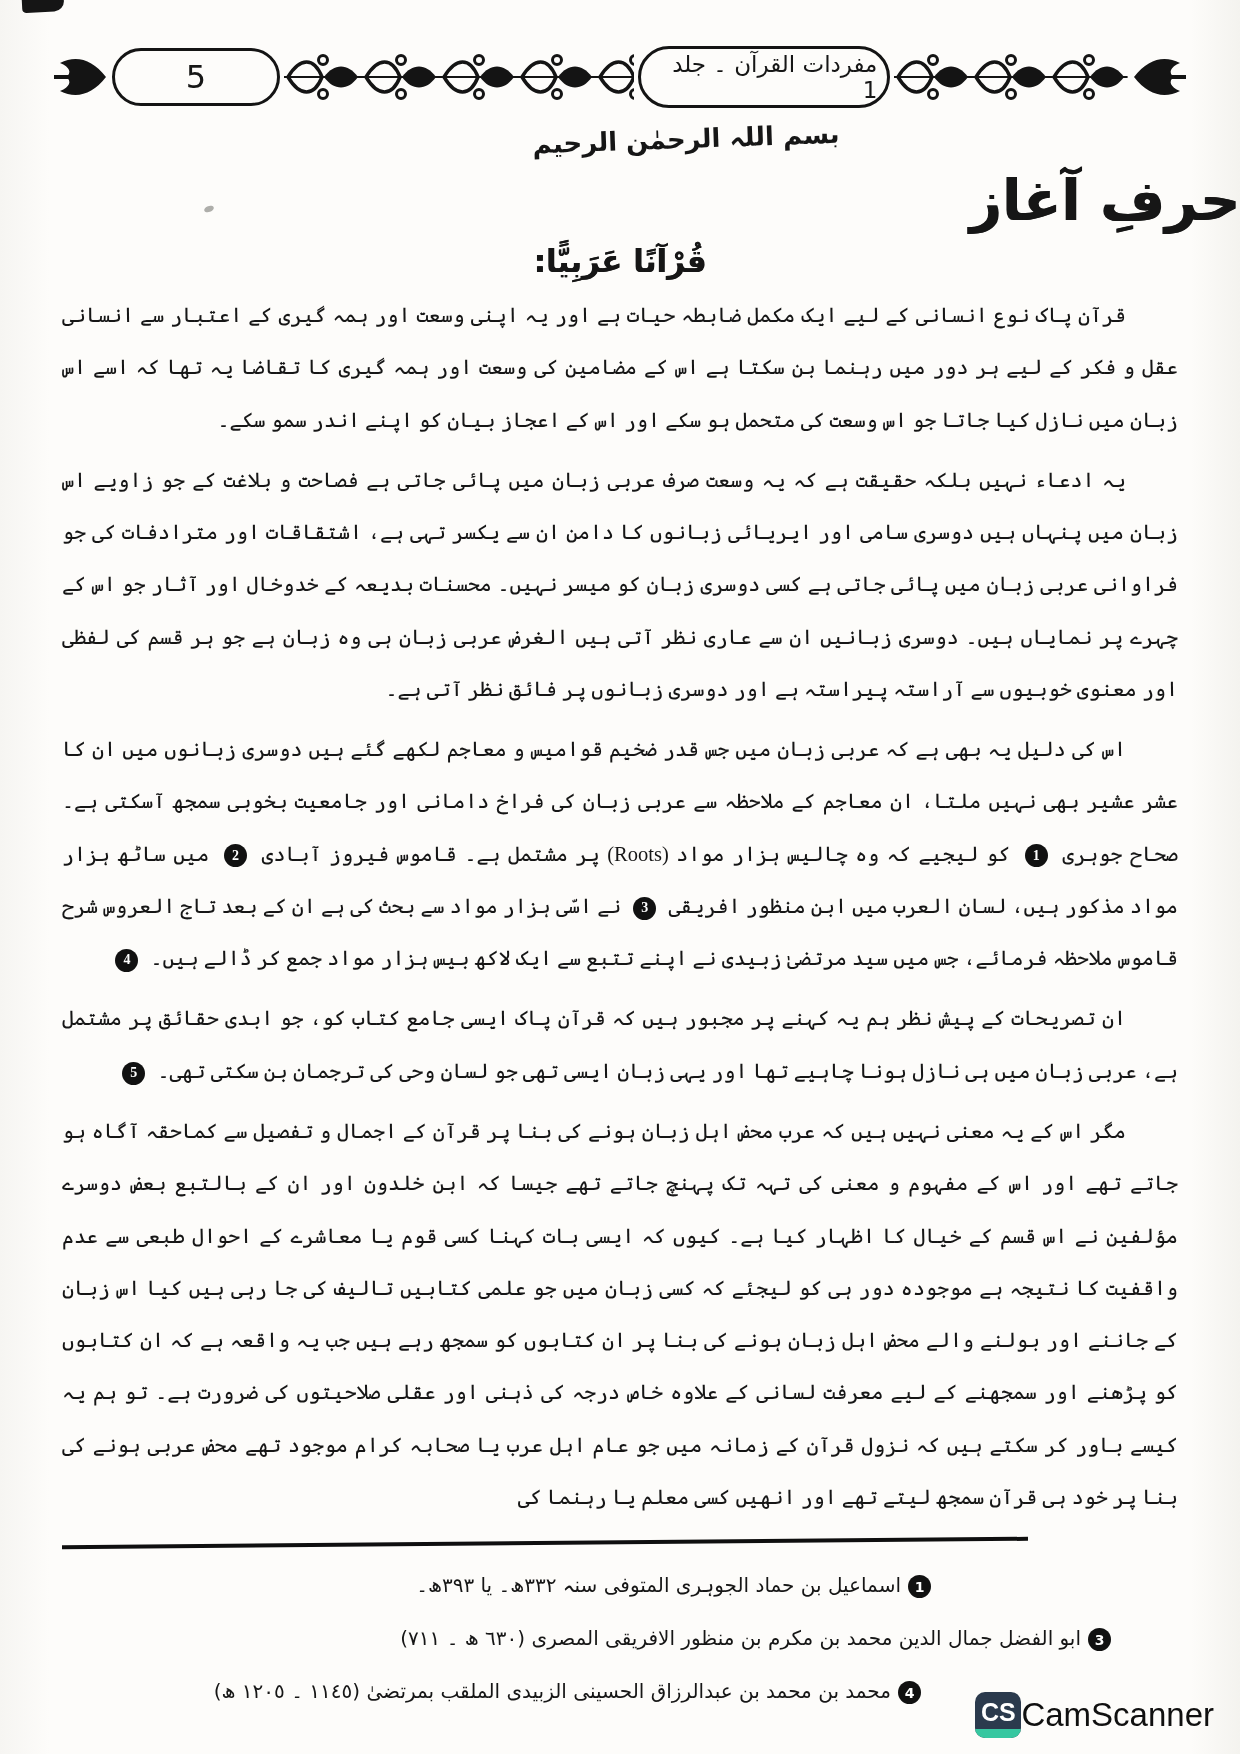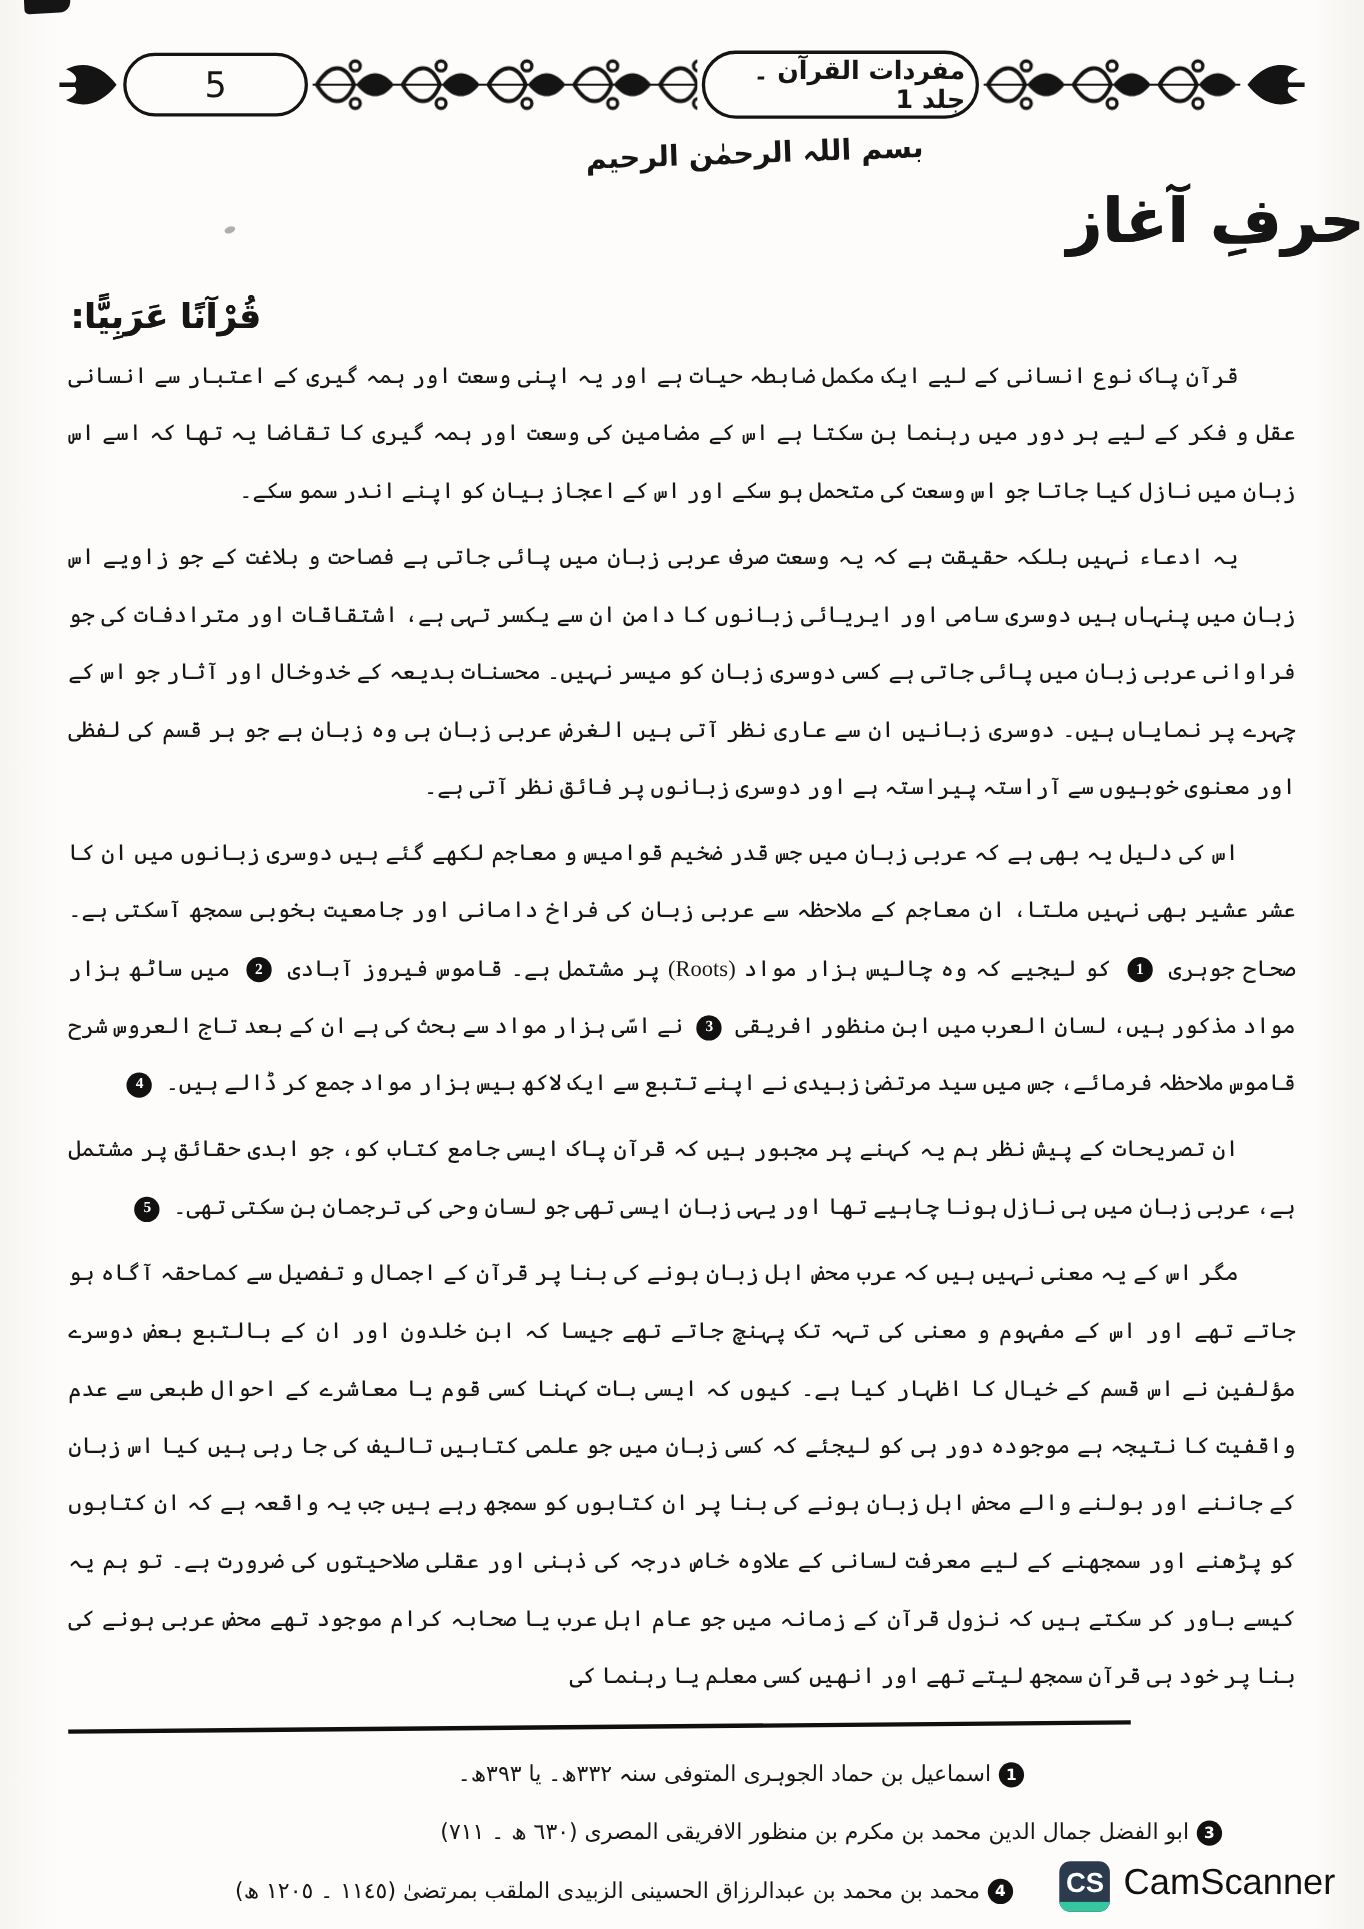--- a/index.html
+++ b/index.html
@@ -27,37 +27,37 @@
   .ornament-row{
     display:flex;align-items:center;
     margin:38px 52px 0 52px;height:78px;gap:4px;
   }
   .oval{
     border:3px solid #141414;border-radius:32px;background:#fdfcfa;
     display:flex;align-items:center;justify-content:center;flex:none;
     box-sizing:border-box;
   }
   .oval-page{width:168px;height:58px;font-size:32px;}
-  .oval-title{width:252px;height:62px;font-size:23px;font-weight:bold;direction:rtl;padding:0 10px;}
+  .oval-title{width:252px;height:62px;font-size:23px;font-weight:normal;direction:rtl;padding:0 10px;}
   .chain{height:58px;min-width:40px;}
   .chain-left{flex:3;}
   .chain-right{flex:2;}
   .fleuron{flex:none;}
   .flip{transform:scaleX(-1);}
   
   .bismillah{
     text-align:center;margin-top:8px;font-size:26px;font-weight:bold;
     transform:translateX(66px) rotate(-2deg);
   }
   .page-title{
     text-align:right;margin-top:14px;font-size:56px;font-weight:bold;
     letter-spacing:1px;text-shadow:0.8px 0 0 currentColor;
   }
   .section-heading{
-    direction:rtl;text-align:left;margin:36px 64px 0 64px;
+    direction:rtl;text-align:center;margin:10px 64px 0 64px;
     font-size:31px;font-weight:bold;text-shadow:0.5px 0 0 currentColor;
   }
   
   .body-text{
     direction:rtl;margin:10px 62px 0 62px;
     font-size:20.5px;line-height:2.55;text-align:justify;
   }
   .para{margin:0 0 8px 0;text-indent:52px;font-family:Liberation Serif, serif;}
   .para:last-child{margin-bottom:0;}
   .fnref{
@@ -78,21 +78,21 @@
   }
   .footnote{margin-bottom:13px;text-align:right;}
   .footnote:nth-child(1){padding-right:240px;}
   .footnote:nth-child(2){padding-right:60px;}
   .footnote:nth-child(3){padding-right:250px;}
   .footnote:nth-child(4){padding-right:285px;}
   .footnote:nth-child(5){padding-right:330px;}
   
   .watermark{
     position:absolute;right:26px;bottom:16px;
-    display:flex;gap:12px;
+    display:flex;align-items:center;gap:0;
   }
   .cs-badge{
     position:relative;width:46px;height:46px;border-radius:10px;
     background:#2b3a4d;display:flex;align-items:center;justify-content:center;
     overflow:hidden;flex:none;
   }
   .cs-badge-text{
     color:#fff;font-weight:bold;font-size:25px;
     font-family:"Liberation Sans", sans-serif;margin-top:-6px;
   }

